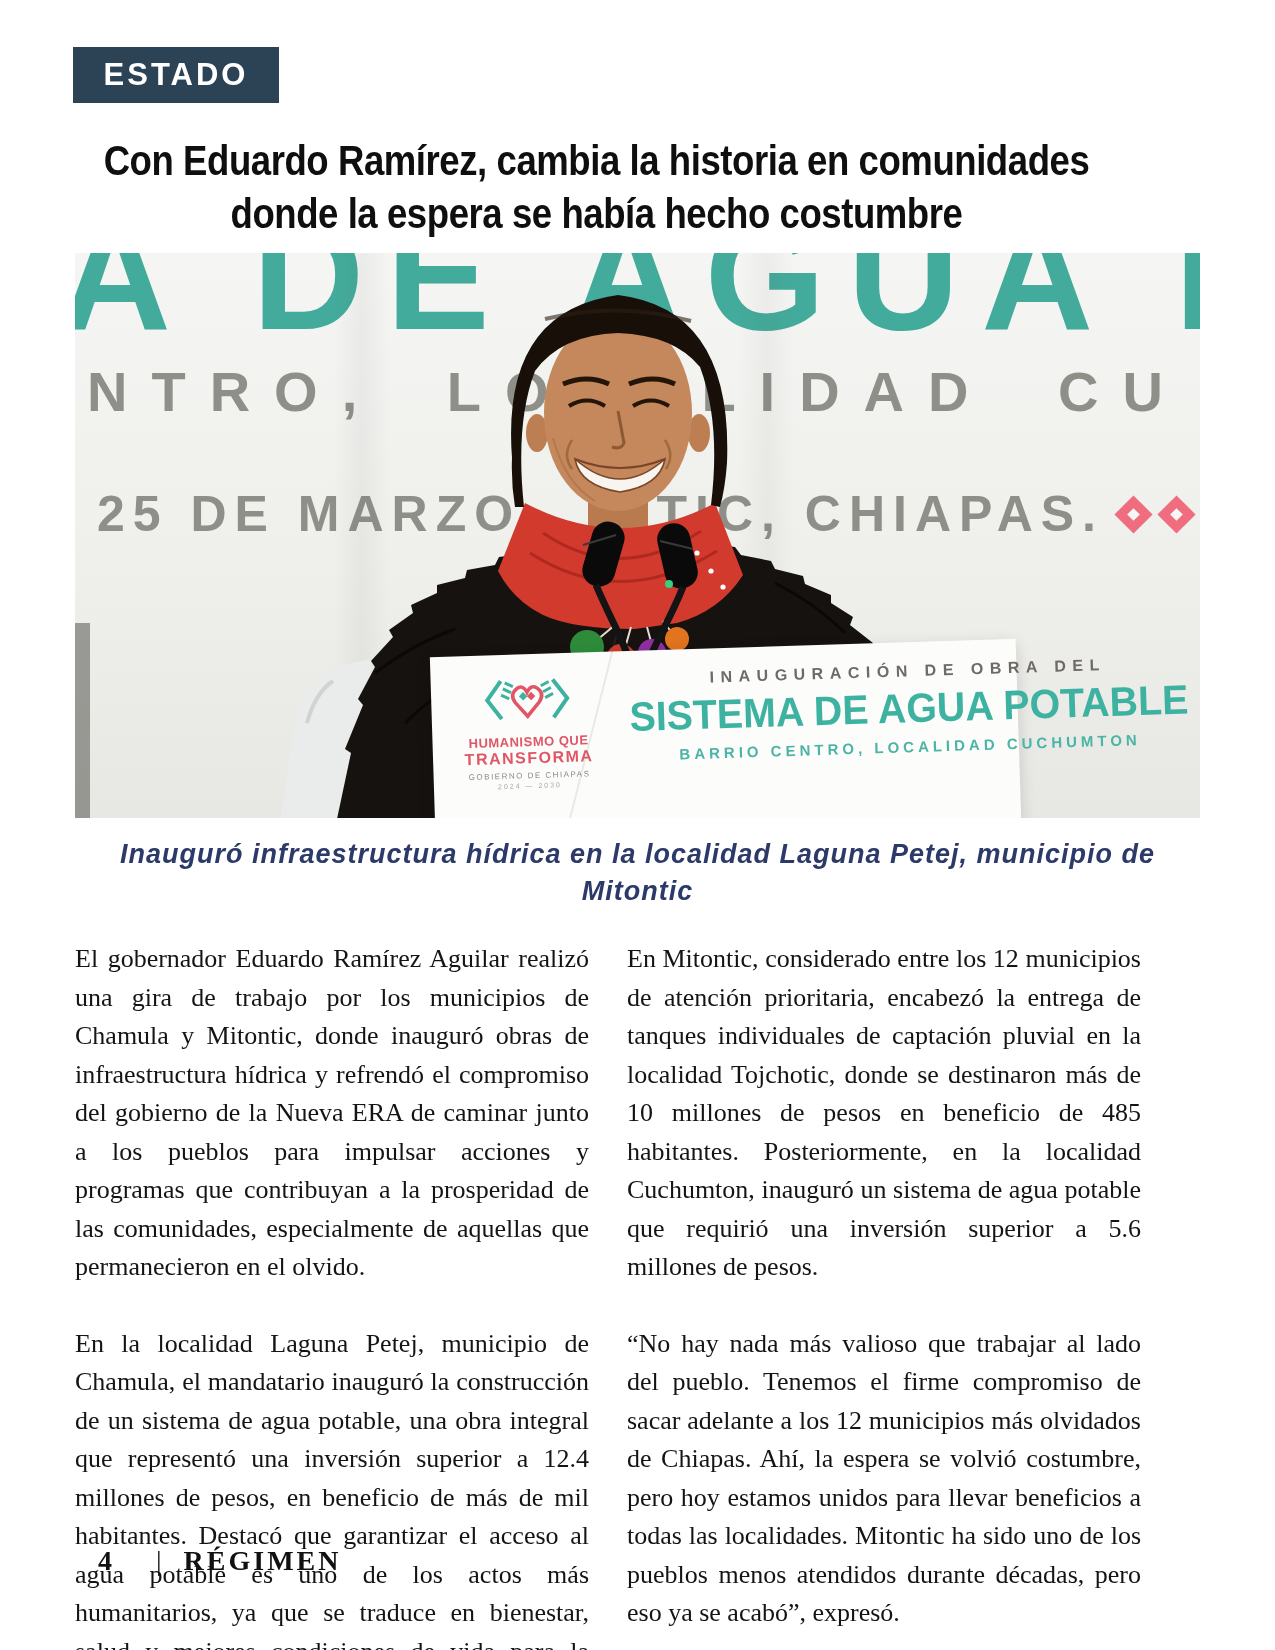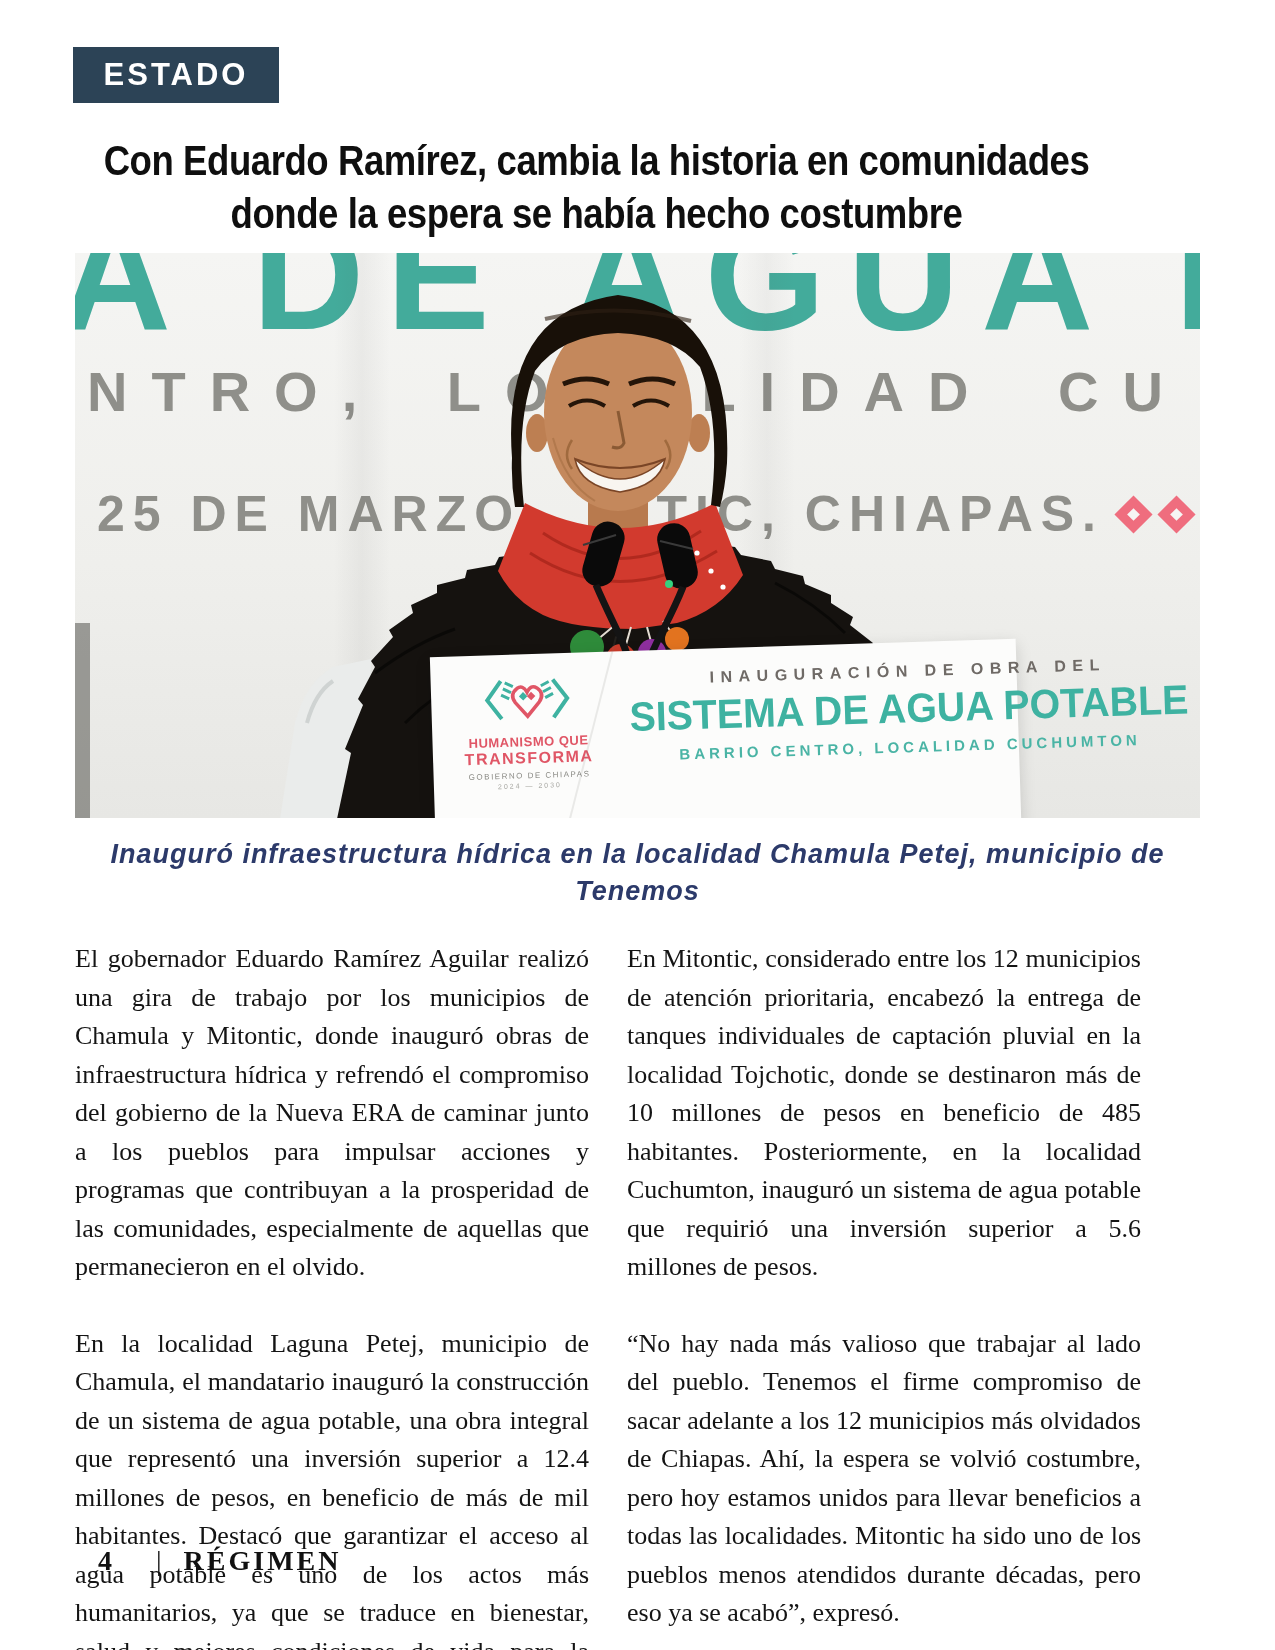--- a/index.html
+++ b/index.html
@@ -202,22 +202,22 @@
     </div>
     <div class="sign-text">
       <div class="sign-kicker">INAUGURACIÓN DE OBRA DEL</div>
       <div class="sign-title">SISTEMA DE AGUA POTABLE</div>
       <div class="sign-sub">BARRIO CENTRO, LOCALIDAD CUCHUMTON</div>
     </div>
   </div>
 </div>
 
 <div class="subheadline">
-  <div>Inauguró infraestructura hídrica en la localidad Chamula Petej, municipio de</div>
-  <div>Tenemos</div>
+  <div>Inauguró infraestructura hídrica en la localidad Laguna Petej, municipio de</div>
+  <div>Mitontic</div>
 </div>
 
 <div class="col col-left">
   <p>El gobernador Eduardo Ramírez Aguilar realizó una gira de trabajo por los municipios de Chamula y Mitontic, donde inauguró obras de infraestructura hídrica y refrendó el compromiso del gobierno de la Nueva ERA de caminar junto a los pueblos para impulsar acciones y programas que contribuyan a la prosperidad de las comunidades, especialmente de aquellas que permanecieron en el olvido.</p>
   <p>En la localidad Laguna Petej, municipio de Chamula, el mandatario inauguró la construcción de un sistema de agua potable, una obra integral que representó una inversión superior a 12.4 millones de pesos, en beneficio de más de mil habitantes. Destacó que garantizar el acceso al agua potable es uno de los actos más humanitarios, ya que se traduce en bienestar, salud y mejores condiciones de vida para la población.</p>
 </div>
 <div class="col col-right">
   <p>En Mitontic, considerado entre los 12 municipios de atención prioritaria, encabezó la entrega de tanques individuales de captación pluvial en la localidad Tojchotic, donde se destinaron más de 10 millones de pesos en beneficio de 485 habitantes. Posteriormente, en la localidad Cuchumton, inauguró un sistema de agua potable que requirió una inversión superior a 5.6 millones de pesos.</p>
   <p>“No hay nada más valioso que trabajar al lado del pueblo. Tenemos el firme compromiso de sacar adelante a los 12 municipios más olvidados de Chiapas. Ahí, la espera se volvió costumbre, pero hoy estamos unidos para llevar beneficios a todas las localidades. Mitontic ha sido uno de los pueblos menos atendidos durante décadas, pero eso ya se acabó”, expresó.</p>
 </div>

